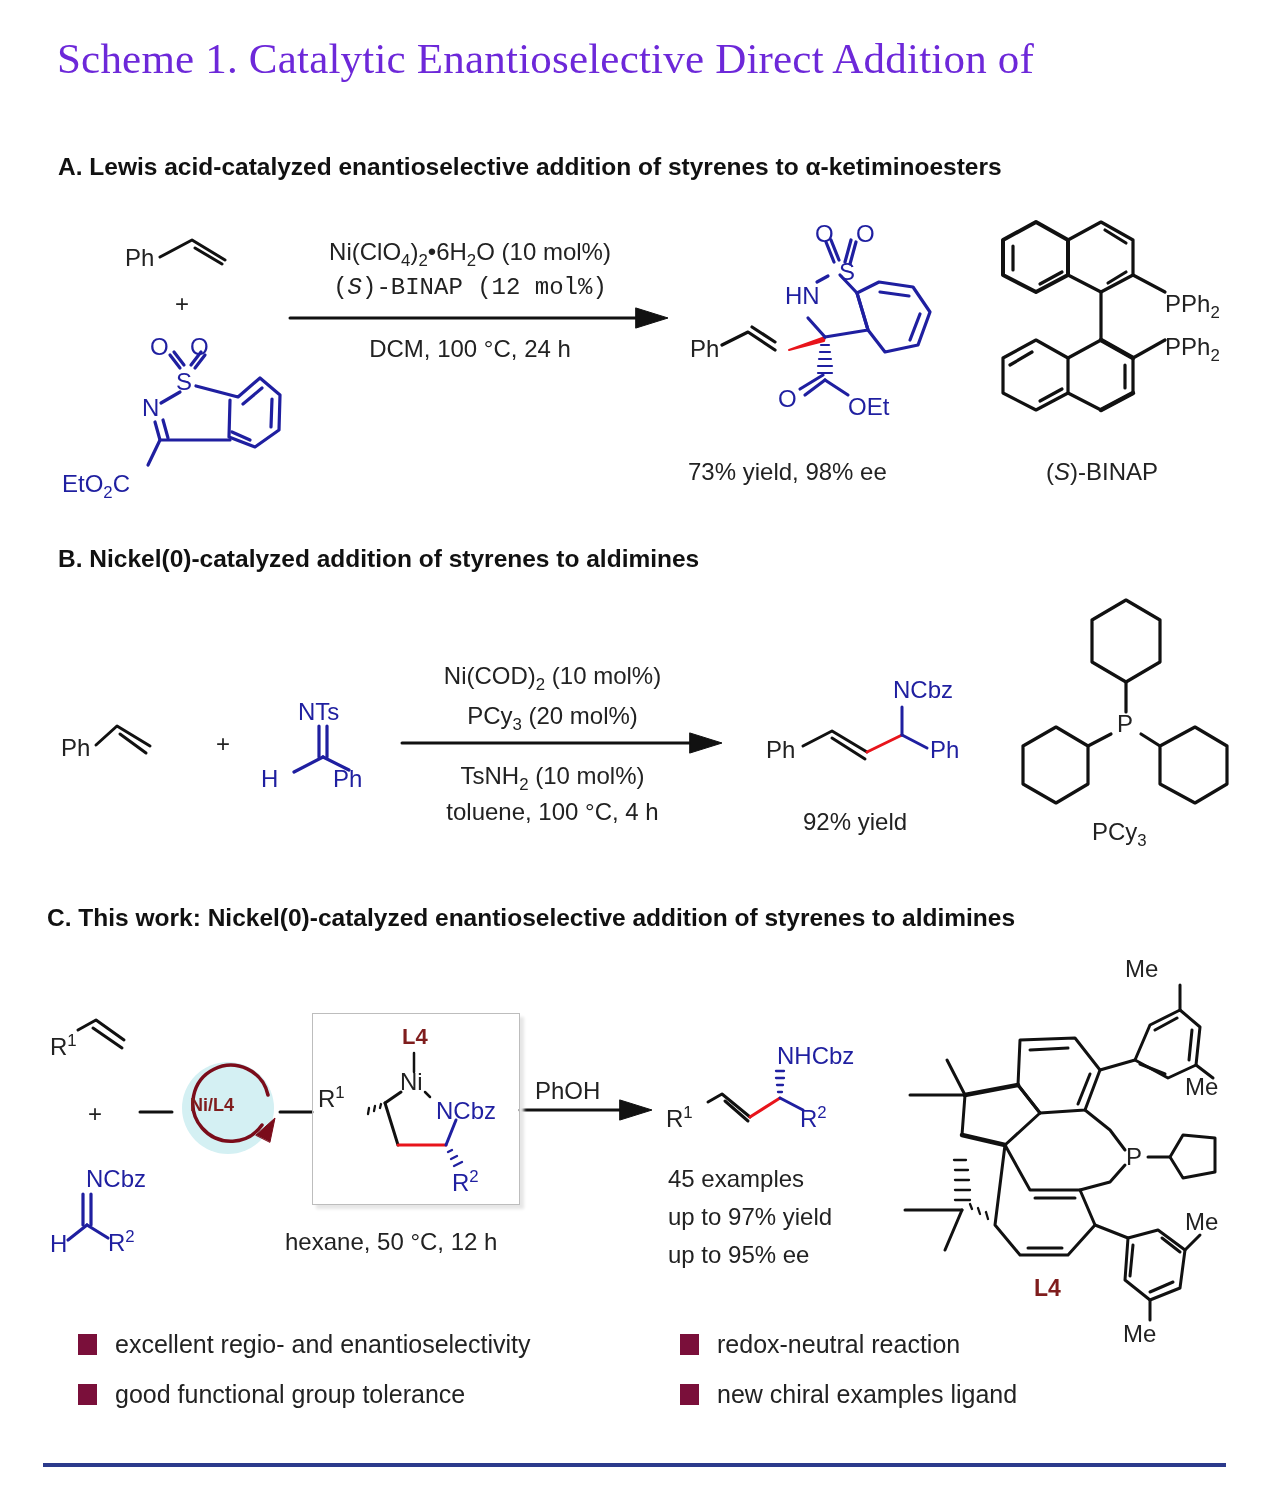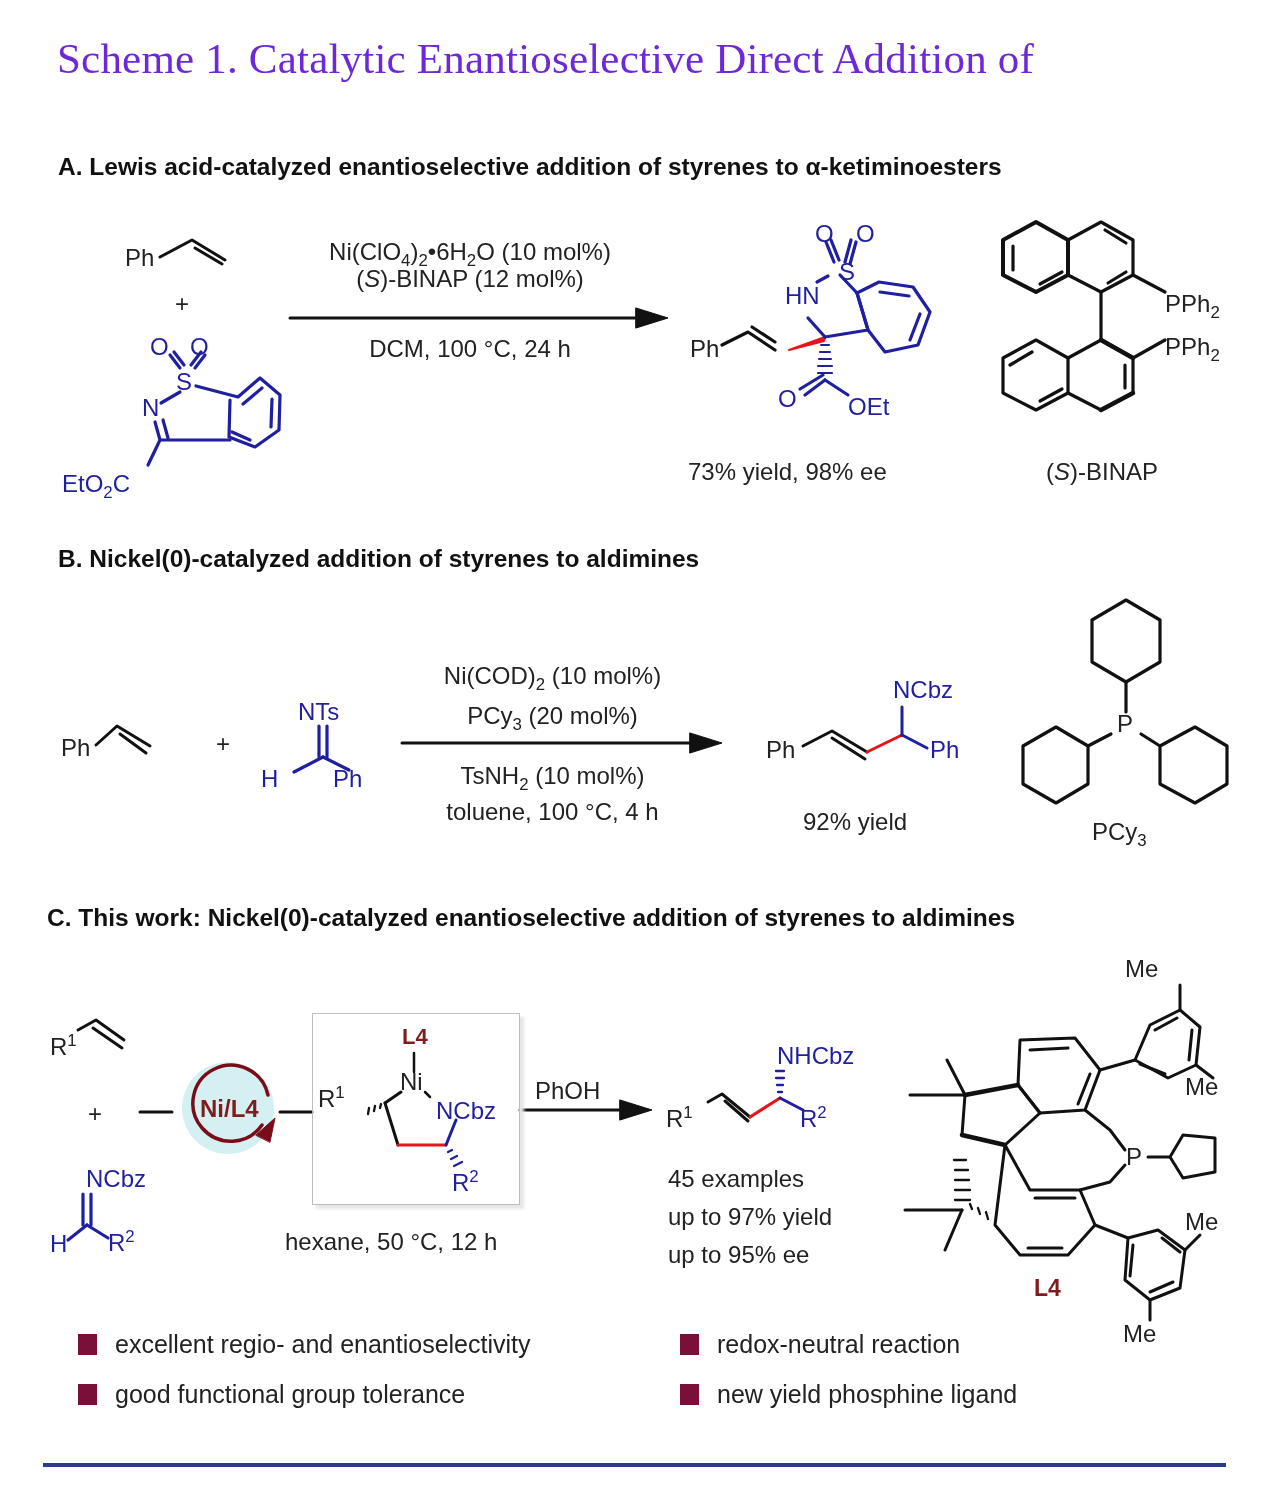--- a/index.html
+++ b/index.html
@@ -254,21 +254,21 @@
 
 <div class="abs lbl" style="left:125px; top:244px;">Ph</div>
 <div class="abs lbl" style="left:175px; top:290px;">+</div>
 <div class="abs lbl blue" style="left:150px; top:333px;">O</div>
 <div class="abs lbl blue" style="left:190px; top:333px;">O</div>
 <div class="abs lbl blue" style="left:176px; top:368px;">S</div>
 <div class="abs lbl blue" style="left:142px; top:394px;">N</div>
 <div class="abs lbl blue" style="left:62px; top:470px;"><span>EtO</span><sub>2</sub><span>C</span></div>
 
 <div class="abs cond" style="left:295px; top:238px; width:350px;"><span>Ni(ClO</span><sub>4</sub><span>)</span><sub>2</sub><span>•6H</span><sub>2</sub><span>O (10 mol%)</span></div>
-<div class="abs cond" style="left:295px; top:265px; width:350px;"><span>(</span><i>S</i><span>)-BINAP (12 mol%)</span></div>
+<div class="abs cond" style="left:295px; top:274px; width:350px;font-family:Liberation Mono, monospace;"><span>(</span><i>S</i><span>)-BINAP (12 mol%)</span></div>
 <div class="abs cond" style="left:295px; top:335px; width:350px;">DCM, 100 °C, 24 h</div>
 
 <div class="abs lbl" style="left:690px; top:335px;">Ph</div>
 <div class="abs lbl blue" style="left:785px; top:282px;">HN</div>
 <div class="abs lbl blue" style="left:839px; top:258px;">S</div>
 <div class="abs lbl blue" style="left:815px; top:220px;">O</div>
 <div class="abs lbl blue" style="left:856px; top:220px;">O</div>
 <div class="abs lbl blue" style="left:778px; top:385px;">O</div>
 <div class="abs lbl blue" style="left:848px; top:393px;">OEt</div>
 <div class="abs cond" style="left:688px; top:458px;">73% yield, 98% ee</div>
@@ -298,21 +298,21 @@
 <div class="abs cond" style="left:1092px; top:818px;"><span>PCy</span><sub>3</sub></div>
 
 <div class="abs sec" style="left:47px; top:904px;">C. This work: Nickel(0)-catalyzed enantioselective addition of styrenes to aldimines</div>
 
 <div class="abs lbl" style="left:50px; top:1031px;"><span>R</span><sup>1</sup></div>
 <div class="abs lbl" style="left:88px; top:1100px;">+</div>
 <div class="abs lbl blue" style="left:86px; top:1165px;">NCbz</div>
 <div class="abs lbl blue" style="left:50px; top:1230px;">H</div>
 <div class="abs lbl blue" style="left:108px; top:1227px;"><span>R</span><sup>2</sup></div>
 
-<div class="abs dred" style="left:200px; top:1095px; font-size:24px;">Ni/L4</div>
+<div class="abs dred" style="left:190px; top:1095px; font-size:18px;">Ni/L4</div>
 
 <div class="box"></div>
 <div class="abs dred" style="left:402px; top:1024px; font-size:22px;">L4</div>
 <div class="abs lbl" style="left:400px; top:1068px;">Ni</div>
 <div class="abs lbl" style="left:318px; top:1083px;"><span>R</span><sup>1</sup></div>
 <div class="abs lbl blue" style="left:436px; top:1097px;">NCbz</div>
 <div class="abs lbl blue" style="left:452px; top:1167px;"><span>R</span><sup>2</sup></div>
 <div class="abs cond" style="left:285px; top:1228px;">hexane, 50 °C, 12 h</div>
 
 <div class="abs cond" style="left:535px; top:1077px;">PhOH</div>
@@ -340,16 +340,16 @@
 <div class="abs bullet" style="left:680px; top:1330px;">
     <span class="sq"></span>
     <span>redox-neutral reaction</span>
   </div>
 <div class="abs bullet" style="left:78px; top:1380px;">
     <span class="sq"></span>
     <span>good functional group tolerance</span>
   </div>
 <div class="abs bullet" style="left:680px; top:1380px;">
     <span class="sq"></span>
-    <span>new yield phosphine ligand</span>
+    <span>new chiral examples ligand</span>
   </div>
 
 <div class="rule"></div>
 
 </body></html>

